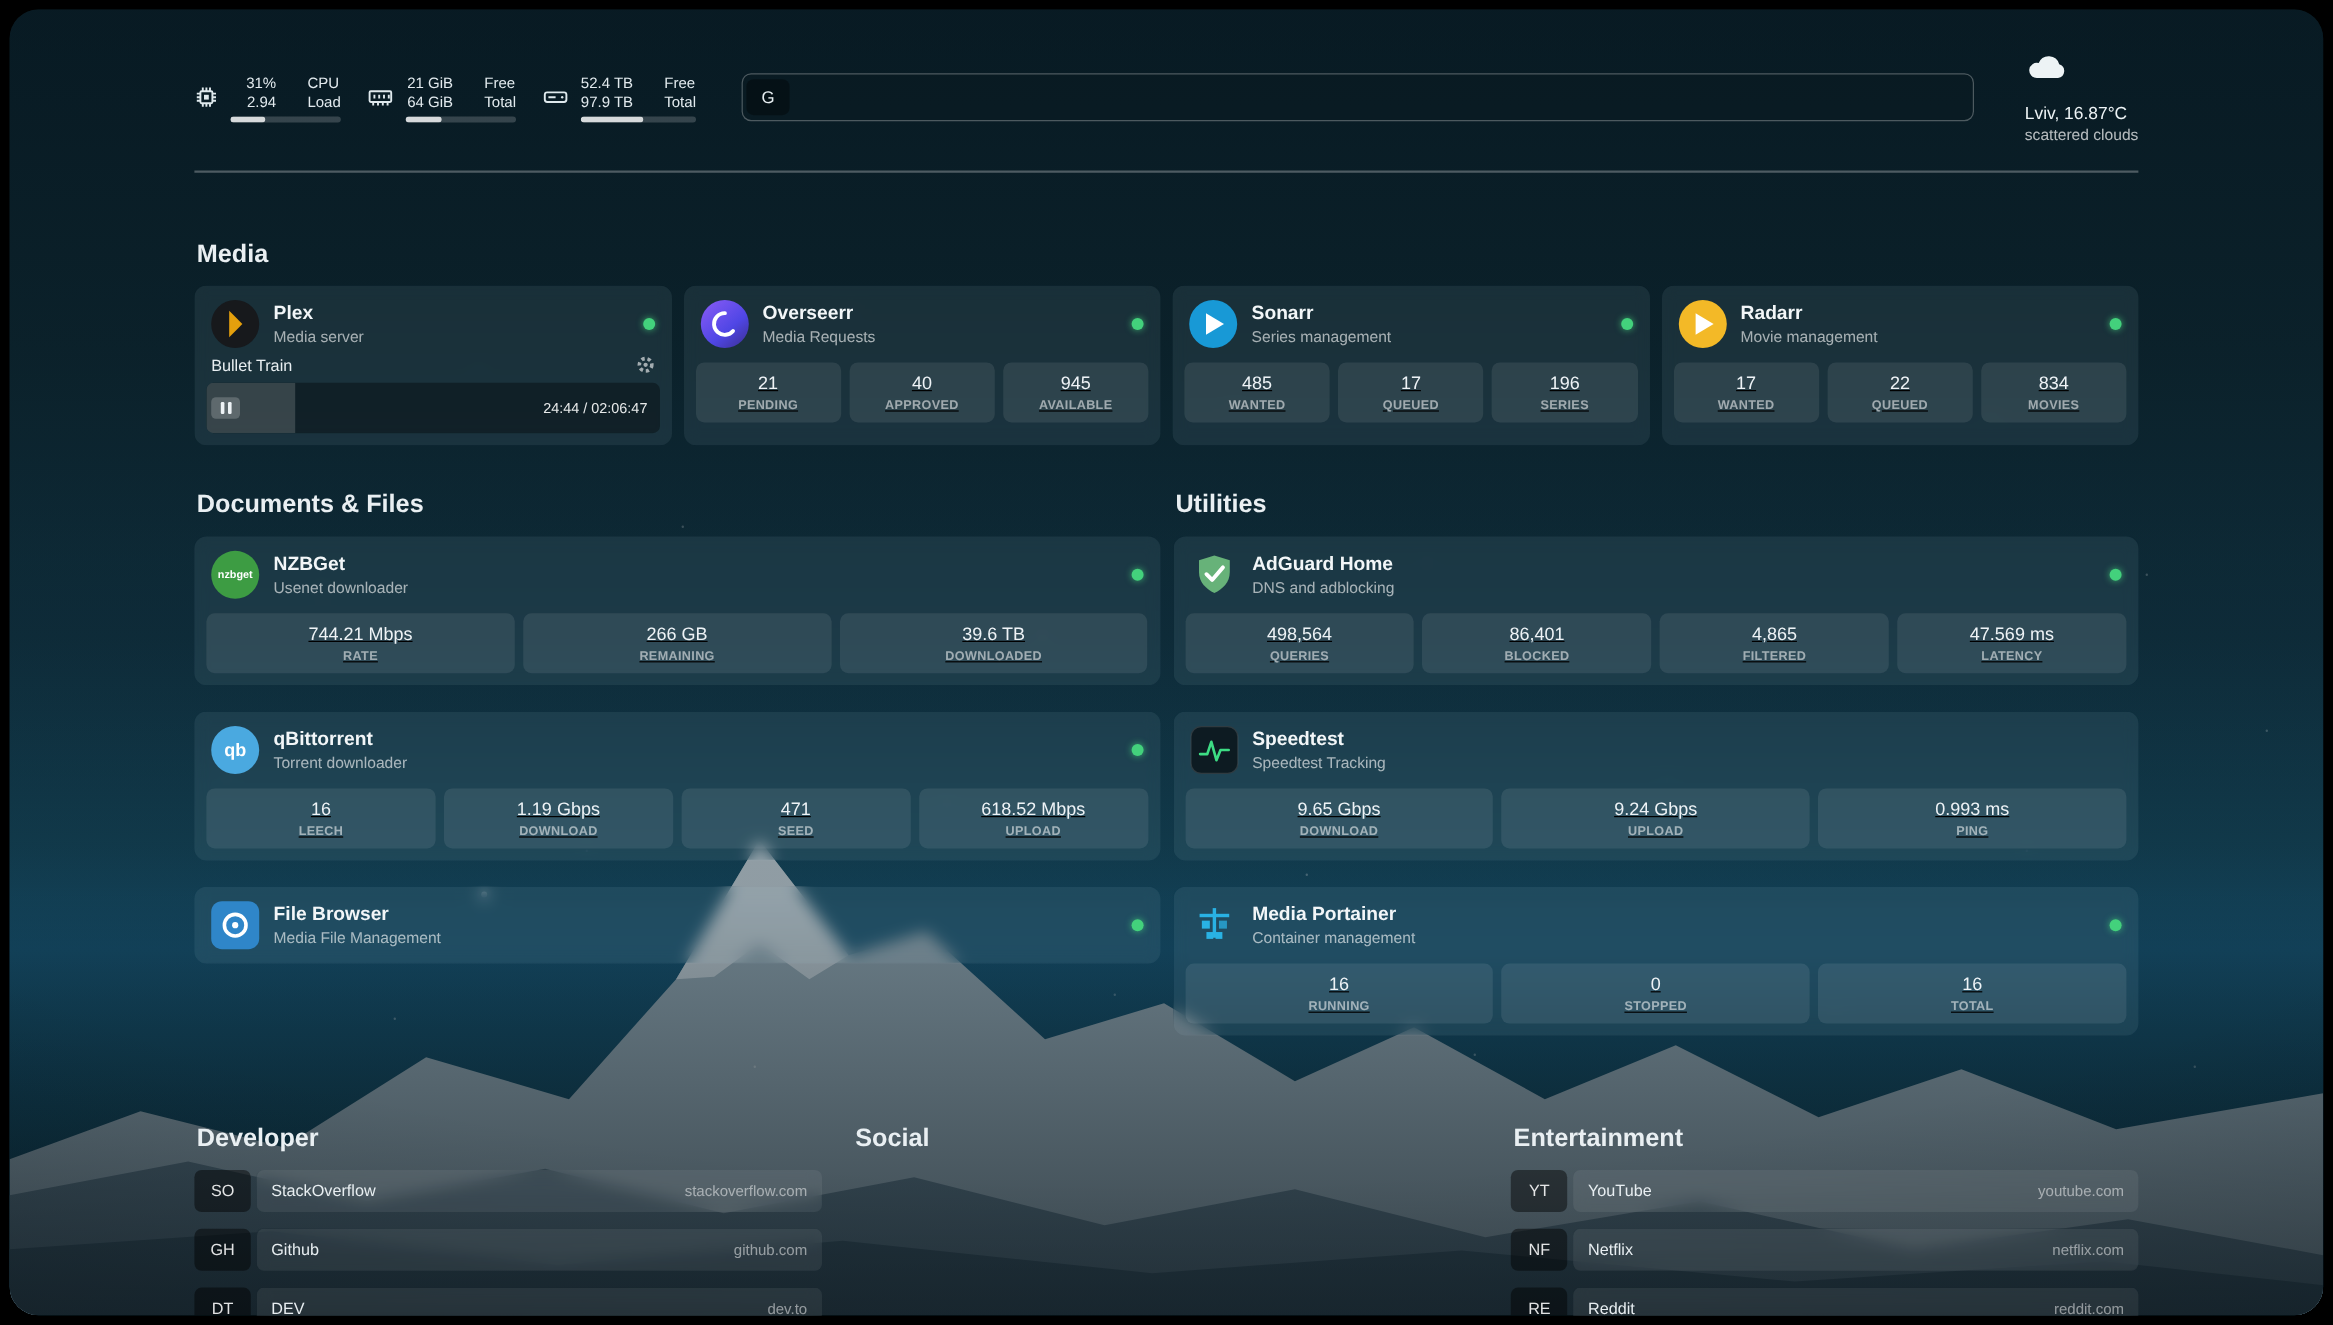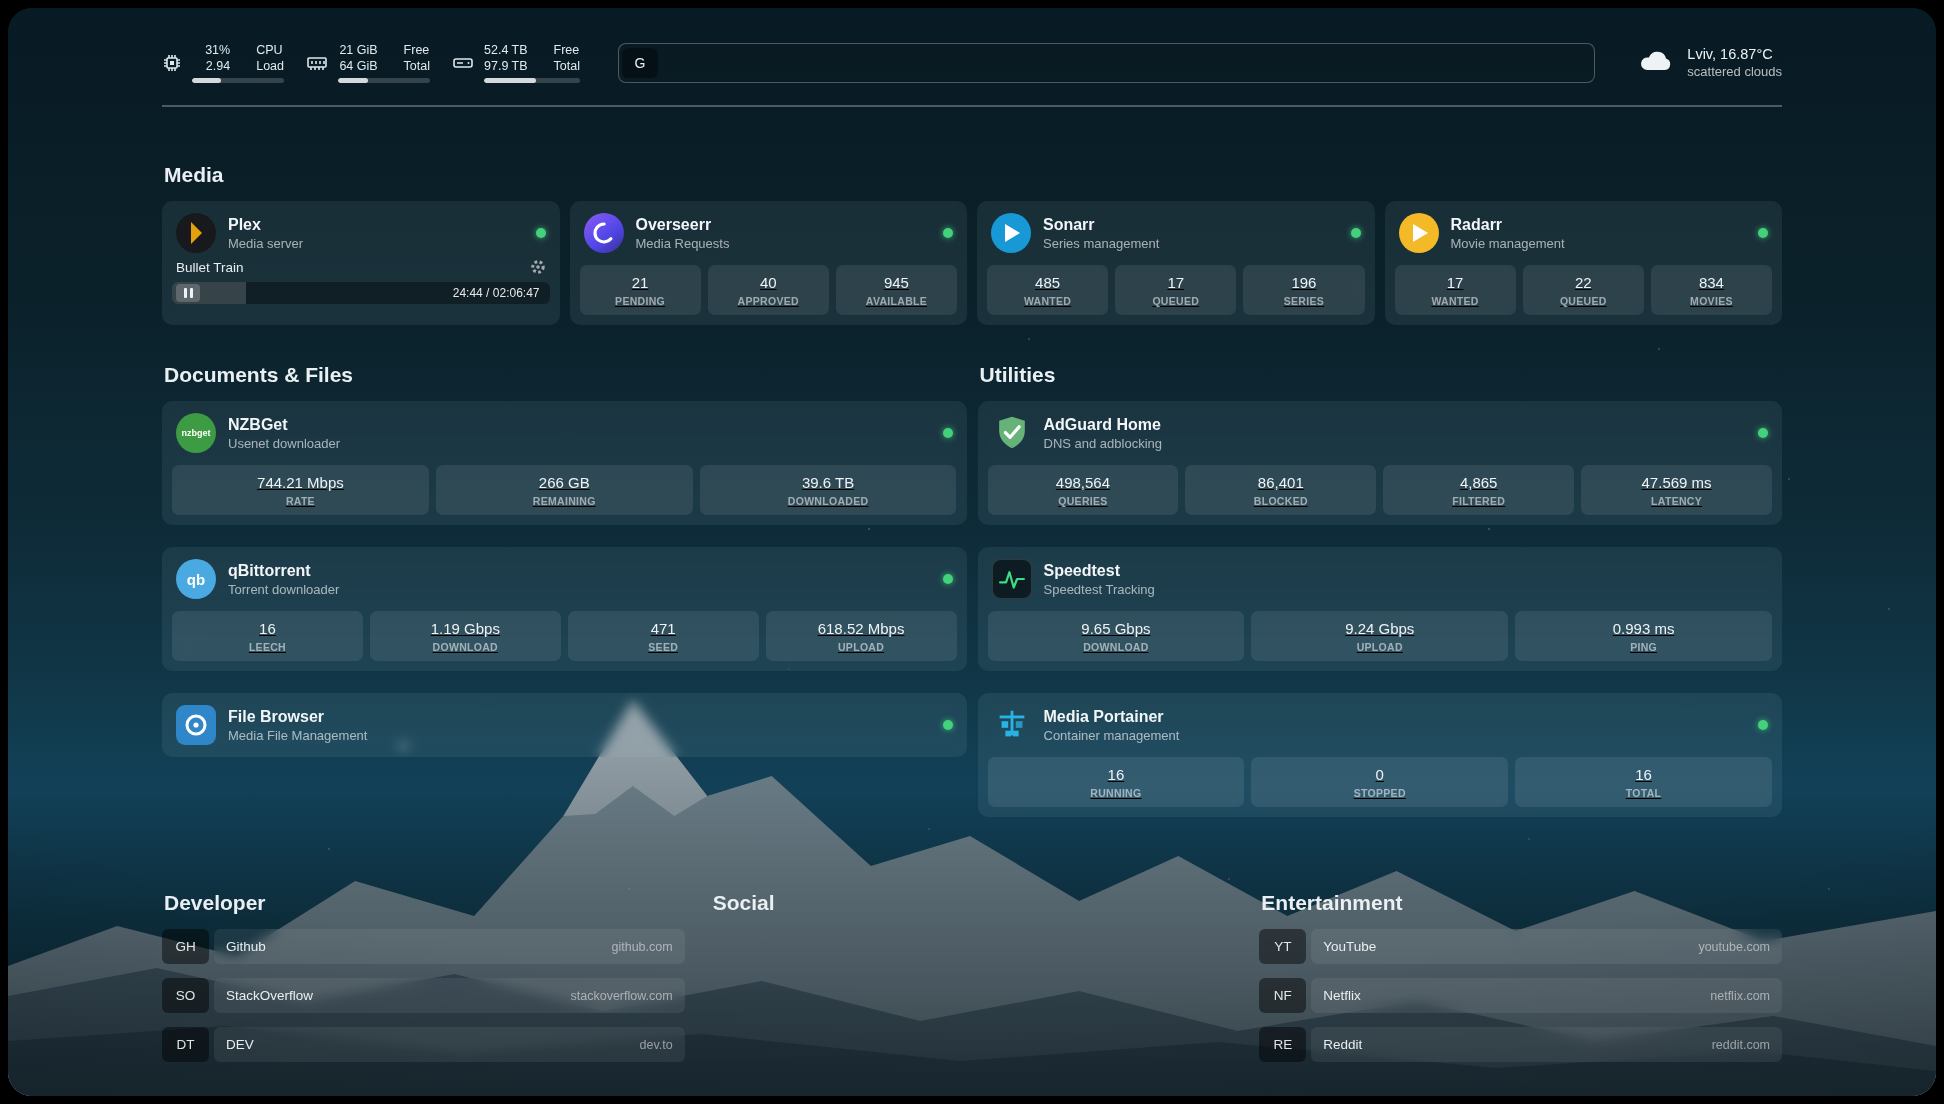--- a/index.html
+++ b/index.html
@@ -34,21 +34,21 @@
   .w-vals{text-align:right;flex:1;}
   .w-labels{white-space:nowrap;}
   .w-bar{margin-top:4px;height:5px;border-radius:3px;background:rgba(255,255,255,0.18);overflow:hidden;}
   .w-fill{height:100%;background:rgba(255,255,255,0.8);border-radius:3px;}
   .searchbar{flex:1;margin:0 42px 0 38px;height:40px;border:1px solid rgba(255,255,255,0.28);
     background:rgba(10,26,34,0.45);border-radius:8px;display:flex;align-items:center;padding:3px;box-sizing:border-box;}
   .search-input{flex:1;background:transparent;border:none;outline:none;color:#eaf1f4;font-size:14px;padding:0 12px;font-family:inherit;}
   .search-input::placeholder{color:rgba(255,255,255,0.55);}
   .search-provider{width:36px;height:30px;border:none;border-radius:6px;background:rgba(0,0,0,0.35);
     color:#e8eff2;font-size:14px;display:flex;align-items:center;justify-content:center;cursor:pointer;font-family:inherit;}
-  .weather{display:flex;align-items:center;gap:12px;}
+  .weather{display:flex;gap:12px;flex-direction:column;}
   .weather-text .loc{font-size:14.5px;color:#edf3f5;}
   .weather-text .cond{font-size:13px;color:rgba(255,255,255,0.7);margin-top:2px;}
   .divider{margin-top:22px;border-top:2px solid rgba(255,255,255,0.28);}
 
   
   .section-title{font-size:21px;font-weight:600;color:#e9eff2;margin:0 0 14px 2px;}
   .media-section{margin-top:56px;}
   .media-grid{display:grid;grid-template-columns:repeat(4,1fr);gap:10px;}
   .card{background:rgba(190,215,230,0.085);border-radius:10px;padding:10px;position:relative;backdrop-filter:blur(6px);}
   .card-header{display:flex;align-items:center;gap:12px;padding:2px 4px;}
@@ -59,21 +59,21 @@
     box-shadow:0 0 6px rgba(67,209,124,0.8);flex:0 0 auto;}
   .stats{display:flex;gap:7px;margin-top:10px;}
   .stat{flex:1;background:rgba(255,255,255,0.085);border-radius:7px;padding:9px 4px 8px;text-align:center;text-decoration:underline;}
   .stat-value{font-size:15px;color:#eef3f6;}
   .stat-label{font-size:10.5px;font-weight:700;letter-spacing:.3px;color:rgba(255,255,255,0.55);margin-top:4px;}
 
   
   .np-row{display:flex;align-items:center;margin-top:4px;padding:0 4px;}
   .np-title{font-size:13.5px;color:#e9eff2;}
   .gear-wrap{margin-left:auto;display:flex;cursor:pointer;}
-  .player{margin-top:7px;height:22px;border-radius:6px;background:rgba(0,0,0,0.35);position:relative;
+  .player{margin-top:7px;height:42px;border-radius:6px;background:rgba(0,0,0,0.35);position:relative;
     display:flex;align-items:center;padding:0 4px;overflow:hidden;}
   .player-fill{position:absolute;top:0;left:0;bottom:0;background:rgba(255,255,255,0.16);}
   .pause-btn{position:relative;width:24px;height:18px;border-radius:4px;background:rgba(255,255,255,0.2);
     display:flex;align-items:center;justify-content:center;gap:3px;border:none;cursor:pointer;padding:0;}
   .pause-btn span{display:block;width:3px;height:10px;background:#eef3f6;border-radius:1px;}
   .player-time{position:relative;margin-left:auto;padding-right:6px;font-size:12px;color:rgba(255,255,255,0.9);}
 
   .two-col{display:grid;grid-template-columns:1fr 1fr;gap:11px;margin-top:38px;align-items:start;}
   .col-stack{display:flex;flex-direction:column;gap:22px;}
 
@@ -529,31 +529,31 @@
         </div>
       </div>
     </div>
 
     <div class="bottom-grid">
 
       <div>
         <h2 class="section-title">Developer</h2>
         <div class="bm-list">
           <div class="bm-row">
+            <div class="bm-abbr">SO</div>
+            <div class="bm-bar">
+              <span class="bm-name">StackOverflow</span>
+              <span class="bm-domain">stackoverflow.com</span>
+            </div>
+          </div>
+          <div class="bm-row">
             <div class="bm-abbr">GH</div>
             <div class="bm-bar">
               <span class="bm-name">Github</span>
               <span class="bm-domain">github.com</span>
-            </div>
-          </div>
-          <div class="bm-row">
-            <div class="bm-abbr">SO</div>
-            <div class="bm-bar">
-              <span class="bm-name">StackOverflow</span>
-              <span class="bm-domain">stackoverflow.com</span>
             </div>
           </div>
           <div class="bm-row">
             <div class="bm-abbr">DT</div>
             <div class="bm-bar">
               <span class="bm-name">DEV</span>
               <span class="bm-domain">dev.to</span>
             </div>
           </div>
         </div>

